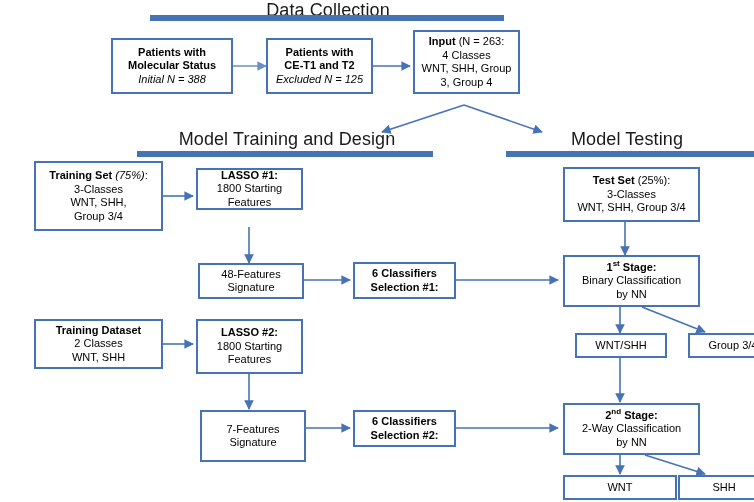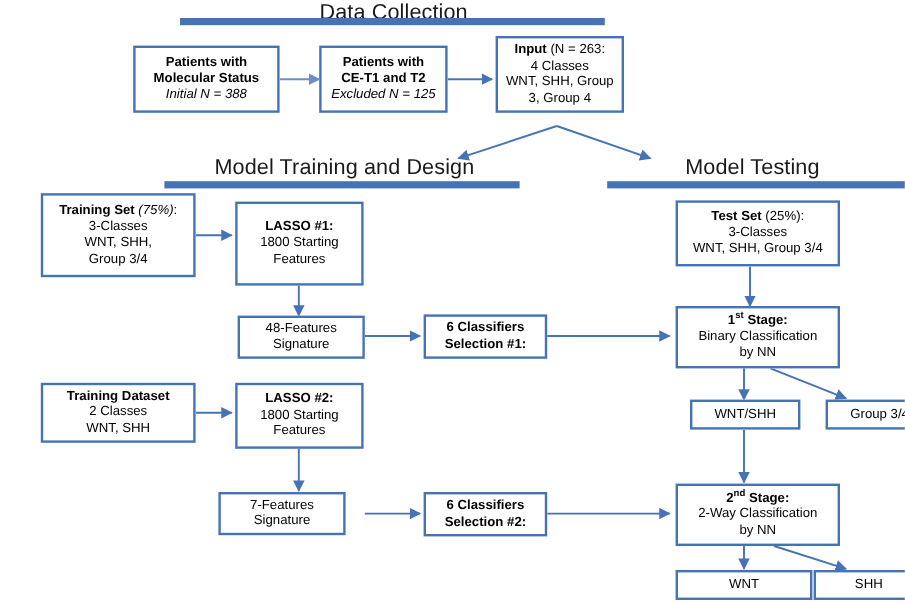--- a/index.html
+++ b/index.html
@@ -127,21 +127,21 @@
     <span class="ln">3, Group 4</span>
   </div>
 
   <div class="node" style="left:2px; top:161px; width:129px; height:70px;align-items:center;">
     <span class="ln"><b>Training Set</b><i> (75%)</i><span>:</span></span>
     <span class="ln">3-Classes</span>
     <span class="ln">WNT, SHH,</span>
     <span class="ln">Group 3/4</span>
   </div>
 
-  <div class="node" style="left:164px; top:168px; width:107px; height:70px;">
+  <div class="node" style="left:164px; top:168px; width:107px; height:42px;">
     <span class="ln b">LASSO #1:</span>
     <span class="ln">1800 Starting</span>
     <span class="ln">Features</span>
   </div>
 
   <div class="node" style="left:166px; top:263px; width:106px; height:36px;">
     <span class="ln">48-Features</span>
     <span class="ln">Signature</span>
   </div>
 
@@ -155,21 +155,21 @@
     <span class="ln">2 Classes</span>
     <span class="ln">WNT, SHH</span>
   </div>
 
   <div class="node" style="left:164px; top:319px; width:107px; height:55px;">
     <span class="ln b">LASSO #2:</span>
     <span class="ln">1800 Starting</span>
     <span class="ln">Features</span>
   </div>
 
-  <div class="node" style="left:150px; top:410px; width:106px; height:36px;text-align:center;">
+  <div class="node" style="left:168px; top:410px; width:106px; height:52px;text-align:center;">
     <span class="ln">7-Features</span>
     <span class="ln">Signature</span>
   </div>
 
   <div class="node" style="left:321px; top:410px; width:103px; height:37px;">
     <span class="ln b">6 Classifiers</span>
     <span class="ln b">Selection #2:</span>
   </div>
 
   <div class="node" style="left:531px; top:167px; width:137px; height:55px;">

